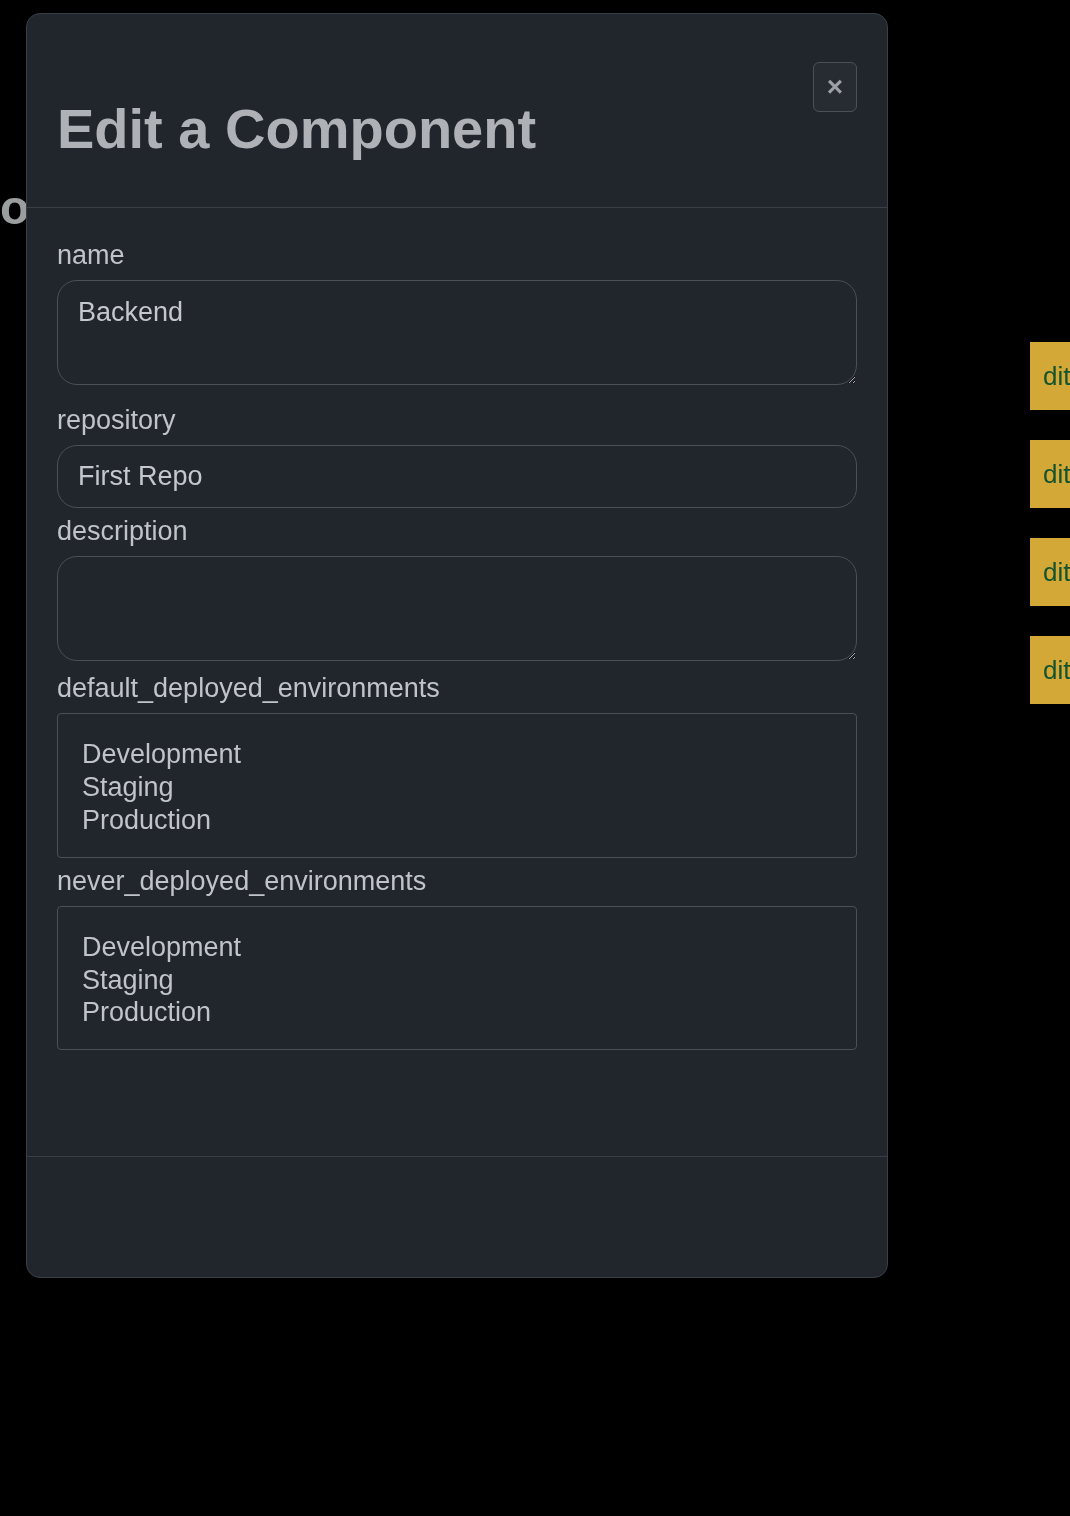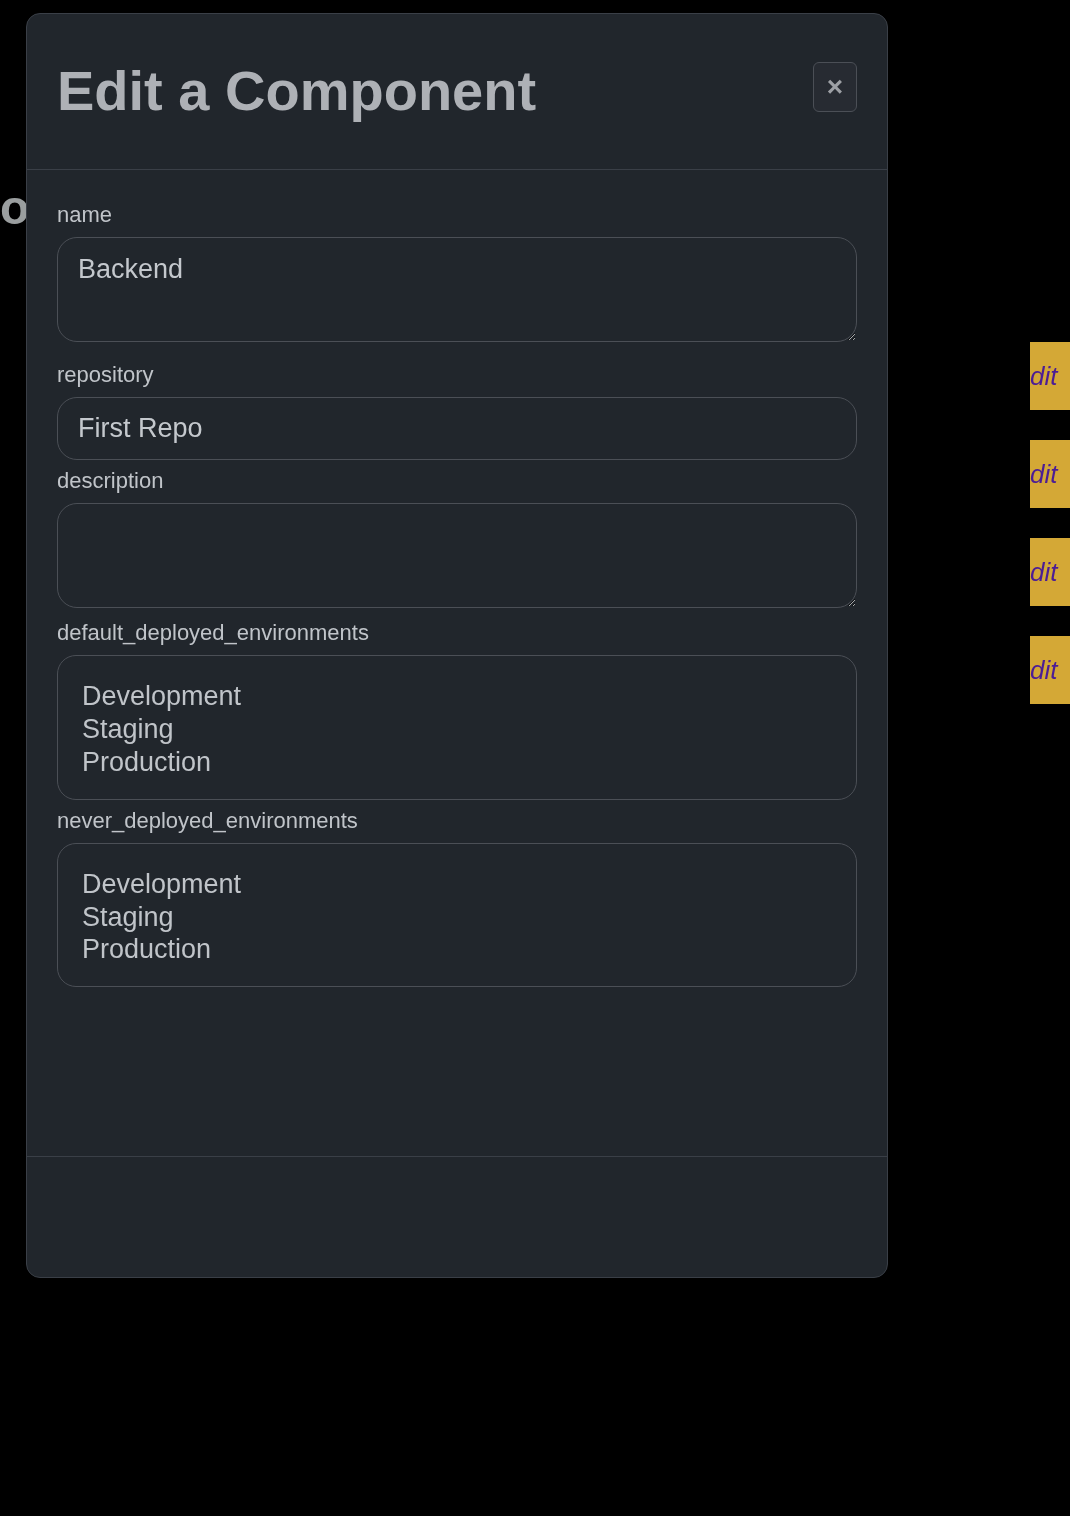--- a/index.html
+++ b/index.html
@@ -16,33 +16,32 @@
       position: absolute;
       right: 0;
       top: 342px;
       width: 40px;
       display: flex;
       flex-direction: column;
       gap: 30px;
     }
     .bg-button {
       background: #d4a836;
-      color: #4c1d95;
-      padding: 16px 0;
+      color: #14532d;
+      padding: 16px 13px;
       font-size: 26px;
       font-weight: 500;
       border: none;
       text-align: center;
       height: 68px;
       display: flex;
       align-items: center;
       justify-content: flex-start;
       overflow: hidden;
       white-space: nowrap;
-      font-style: italic;
     }
     .bg-text {
       position:absolute;
       left: 0px;
       top: 180px;
       color: #9a9e9f;
       font-size: 48px;
       font-weight: 600;
       letter-spacing: -1px;
     }
@@ -63,20 +62,21 @@
       border-bottom: 1px solid #3a3f47;
       display: flex;
       align-items: flex-start;
       justify-content: space-between;
     }
     .modal-title {
       font-size: 56px;
       font-weight: 600;
       color: #aeb1b6;
       line-height: 1.05;
+      margin-top: 38px;
     }
     .close-btn {
       width: 44px;
       height: 50px;
       background: #272b32;
       border: 1px solid #4b4f56;
       border-radius: 6px;
       color: #9da0a5;
       font-size: 28px;
       font-weight: 700;
@@ -88,21 +88,21 @@
     .modal-body {
       padding: 32px 30px 30px 30px;
       flex: 1;
       display: flex;
       flex-direction: column;
       gap: 8px;
       border-bottom: 1px solid #3a3f47;
     }
     .form-group {}
     .form-label {
-      font-size: 22px;
+      font-size: 27px;
       font-weight: 400;
       color: #c0c4c9;
       margin-bottom: 9px;
       display: block;
     }
     .textarea-field, .input-field, .select-field {
       width: 100%;
       background: #21262c;
       border: 1px solid #4b4f56;
       border-radius: 20px;
@@ -111,21 +111,21 @@
       font-family: inherit;
       padding: 16px 20px;
       resize: both;
     }
     .textarea-field { min-height: 105px; }
     .input-field { height: 63px; padding: 0 20px; }
     .multi-select {
       width: 100%;
       background: #21262c;
       border: 1px solid #4b4f56;
-      border-radius: 19px;
+      border-radius: 4px;
       padding: 24px 24px 20px 24px;
       display: flex;
       flex-direction: column;
       gap: 0px;
     }
     .multi-option {
       font-size: 27px;
       color: #c0c4c9;
       line-height: 1.22;
       cursor: pointer;

